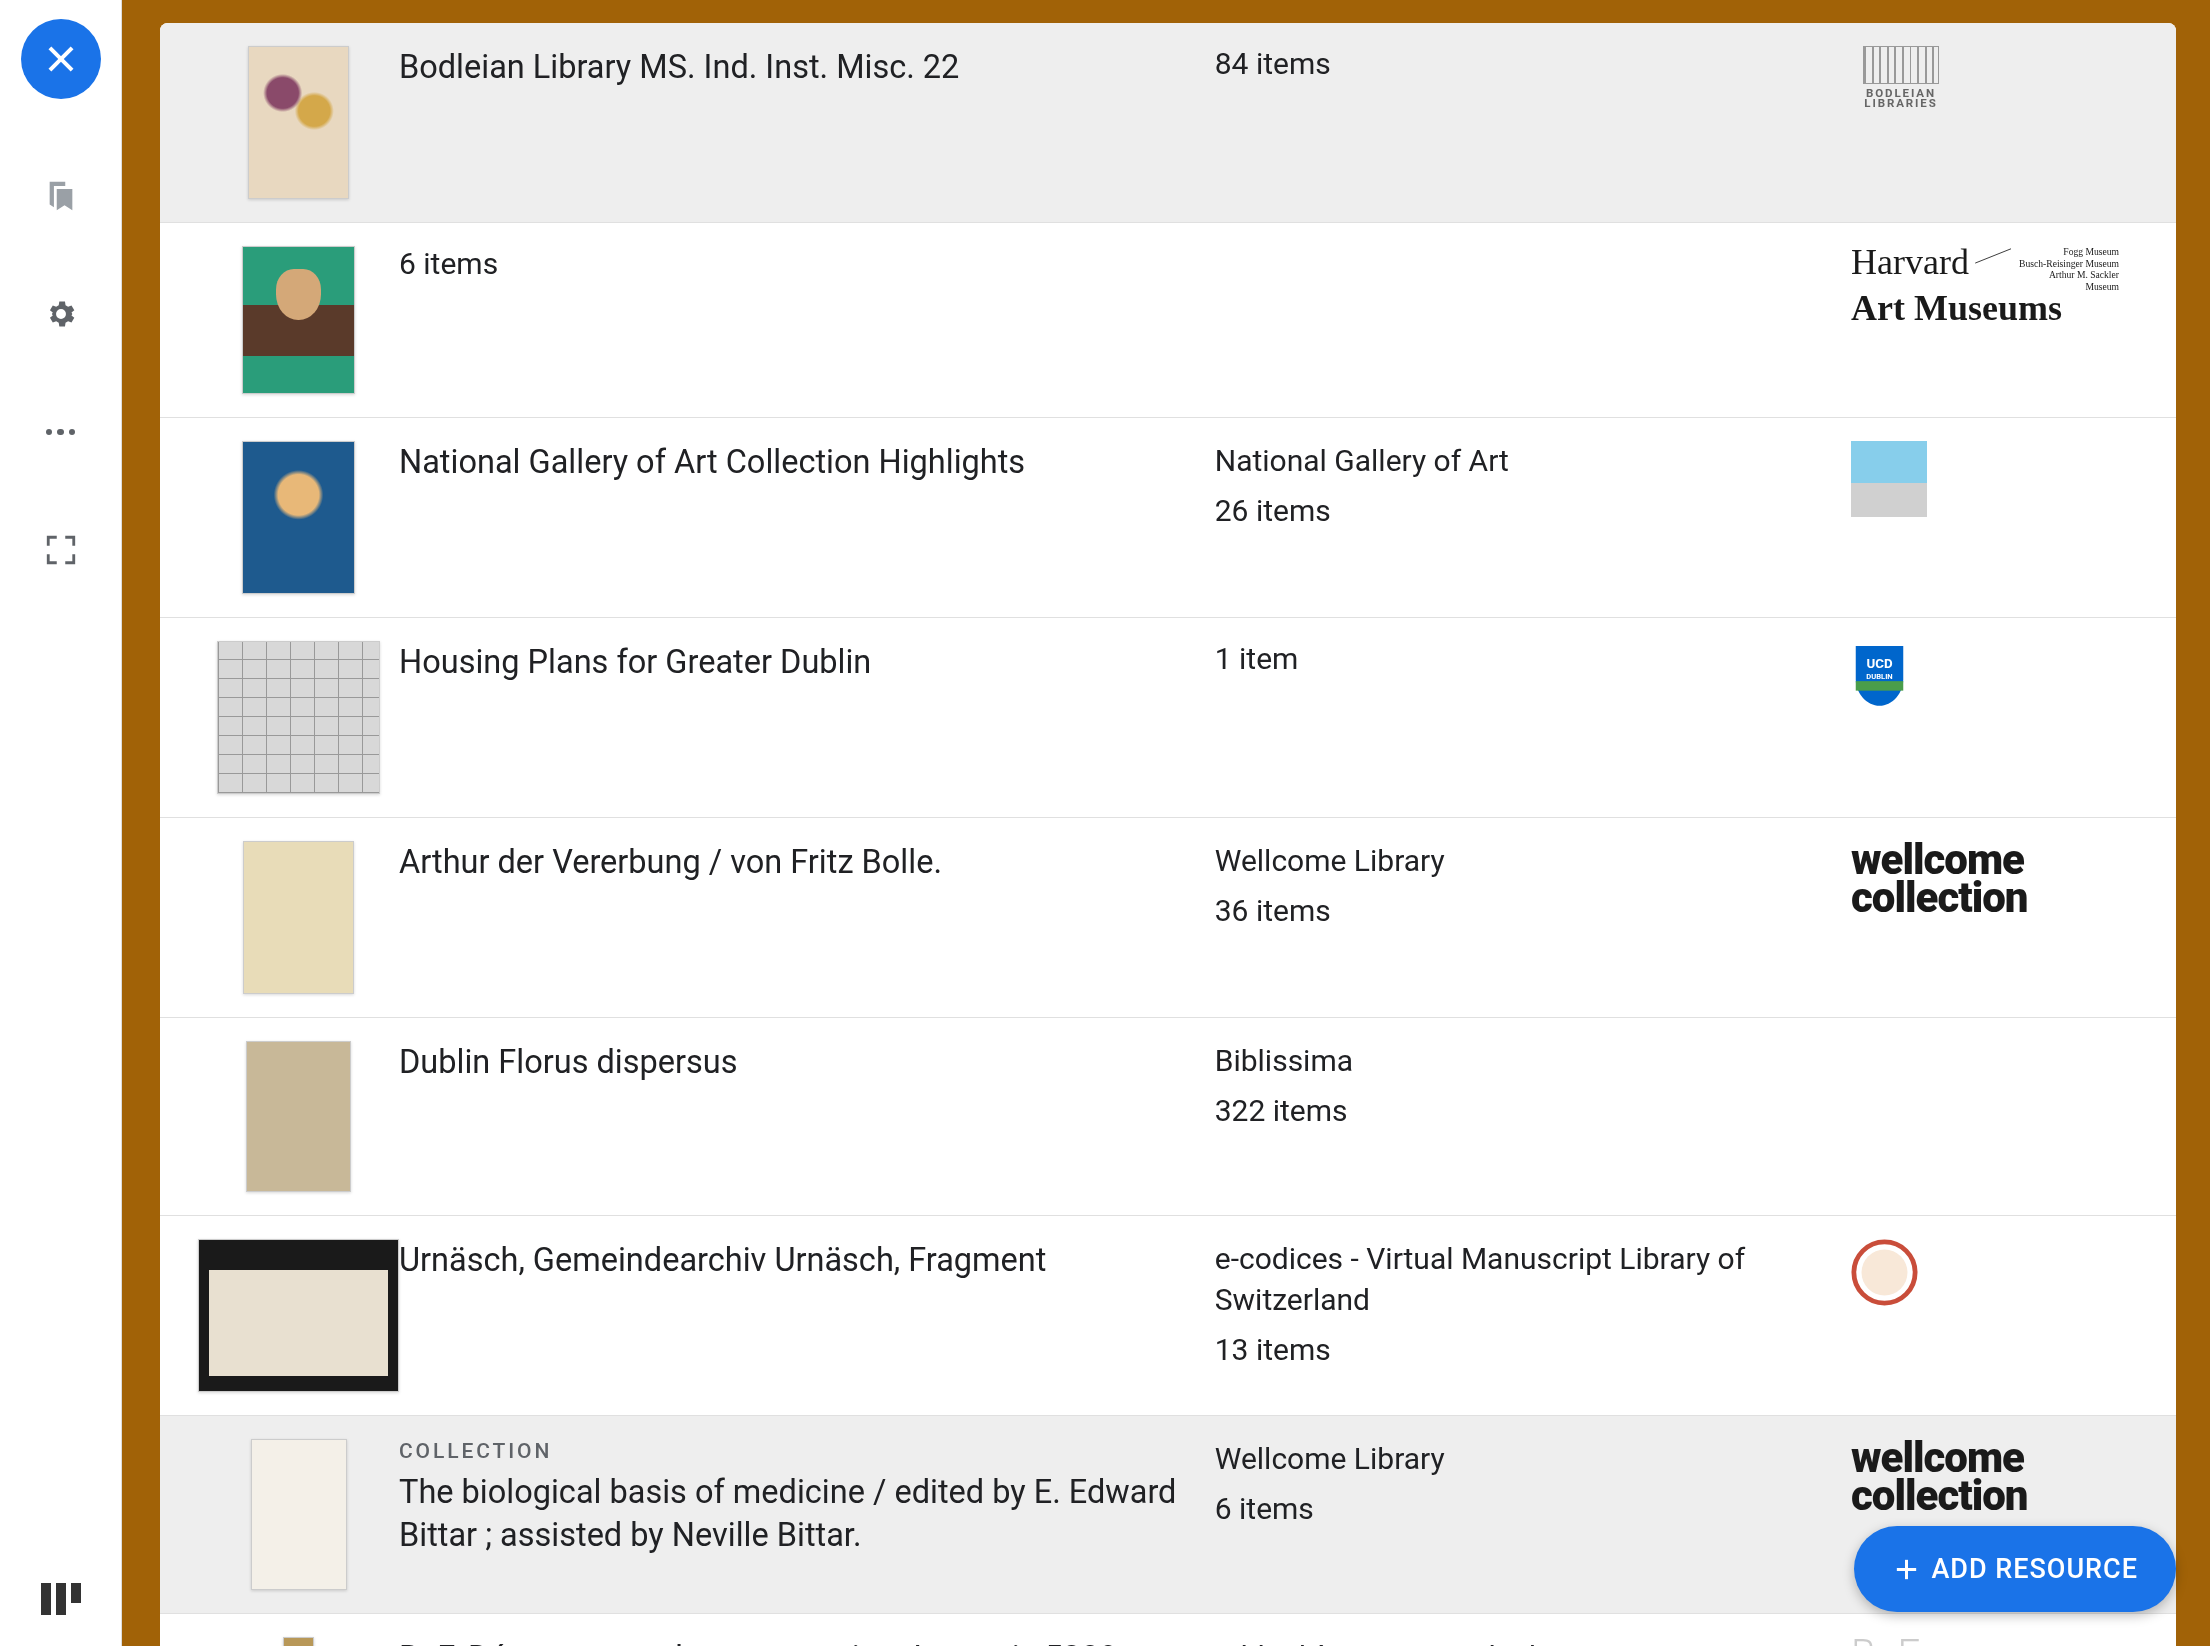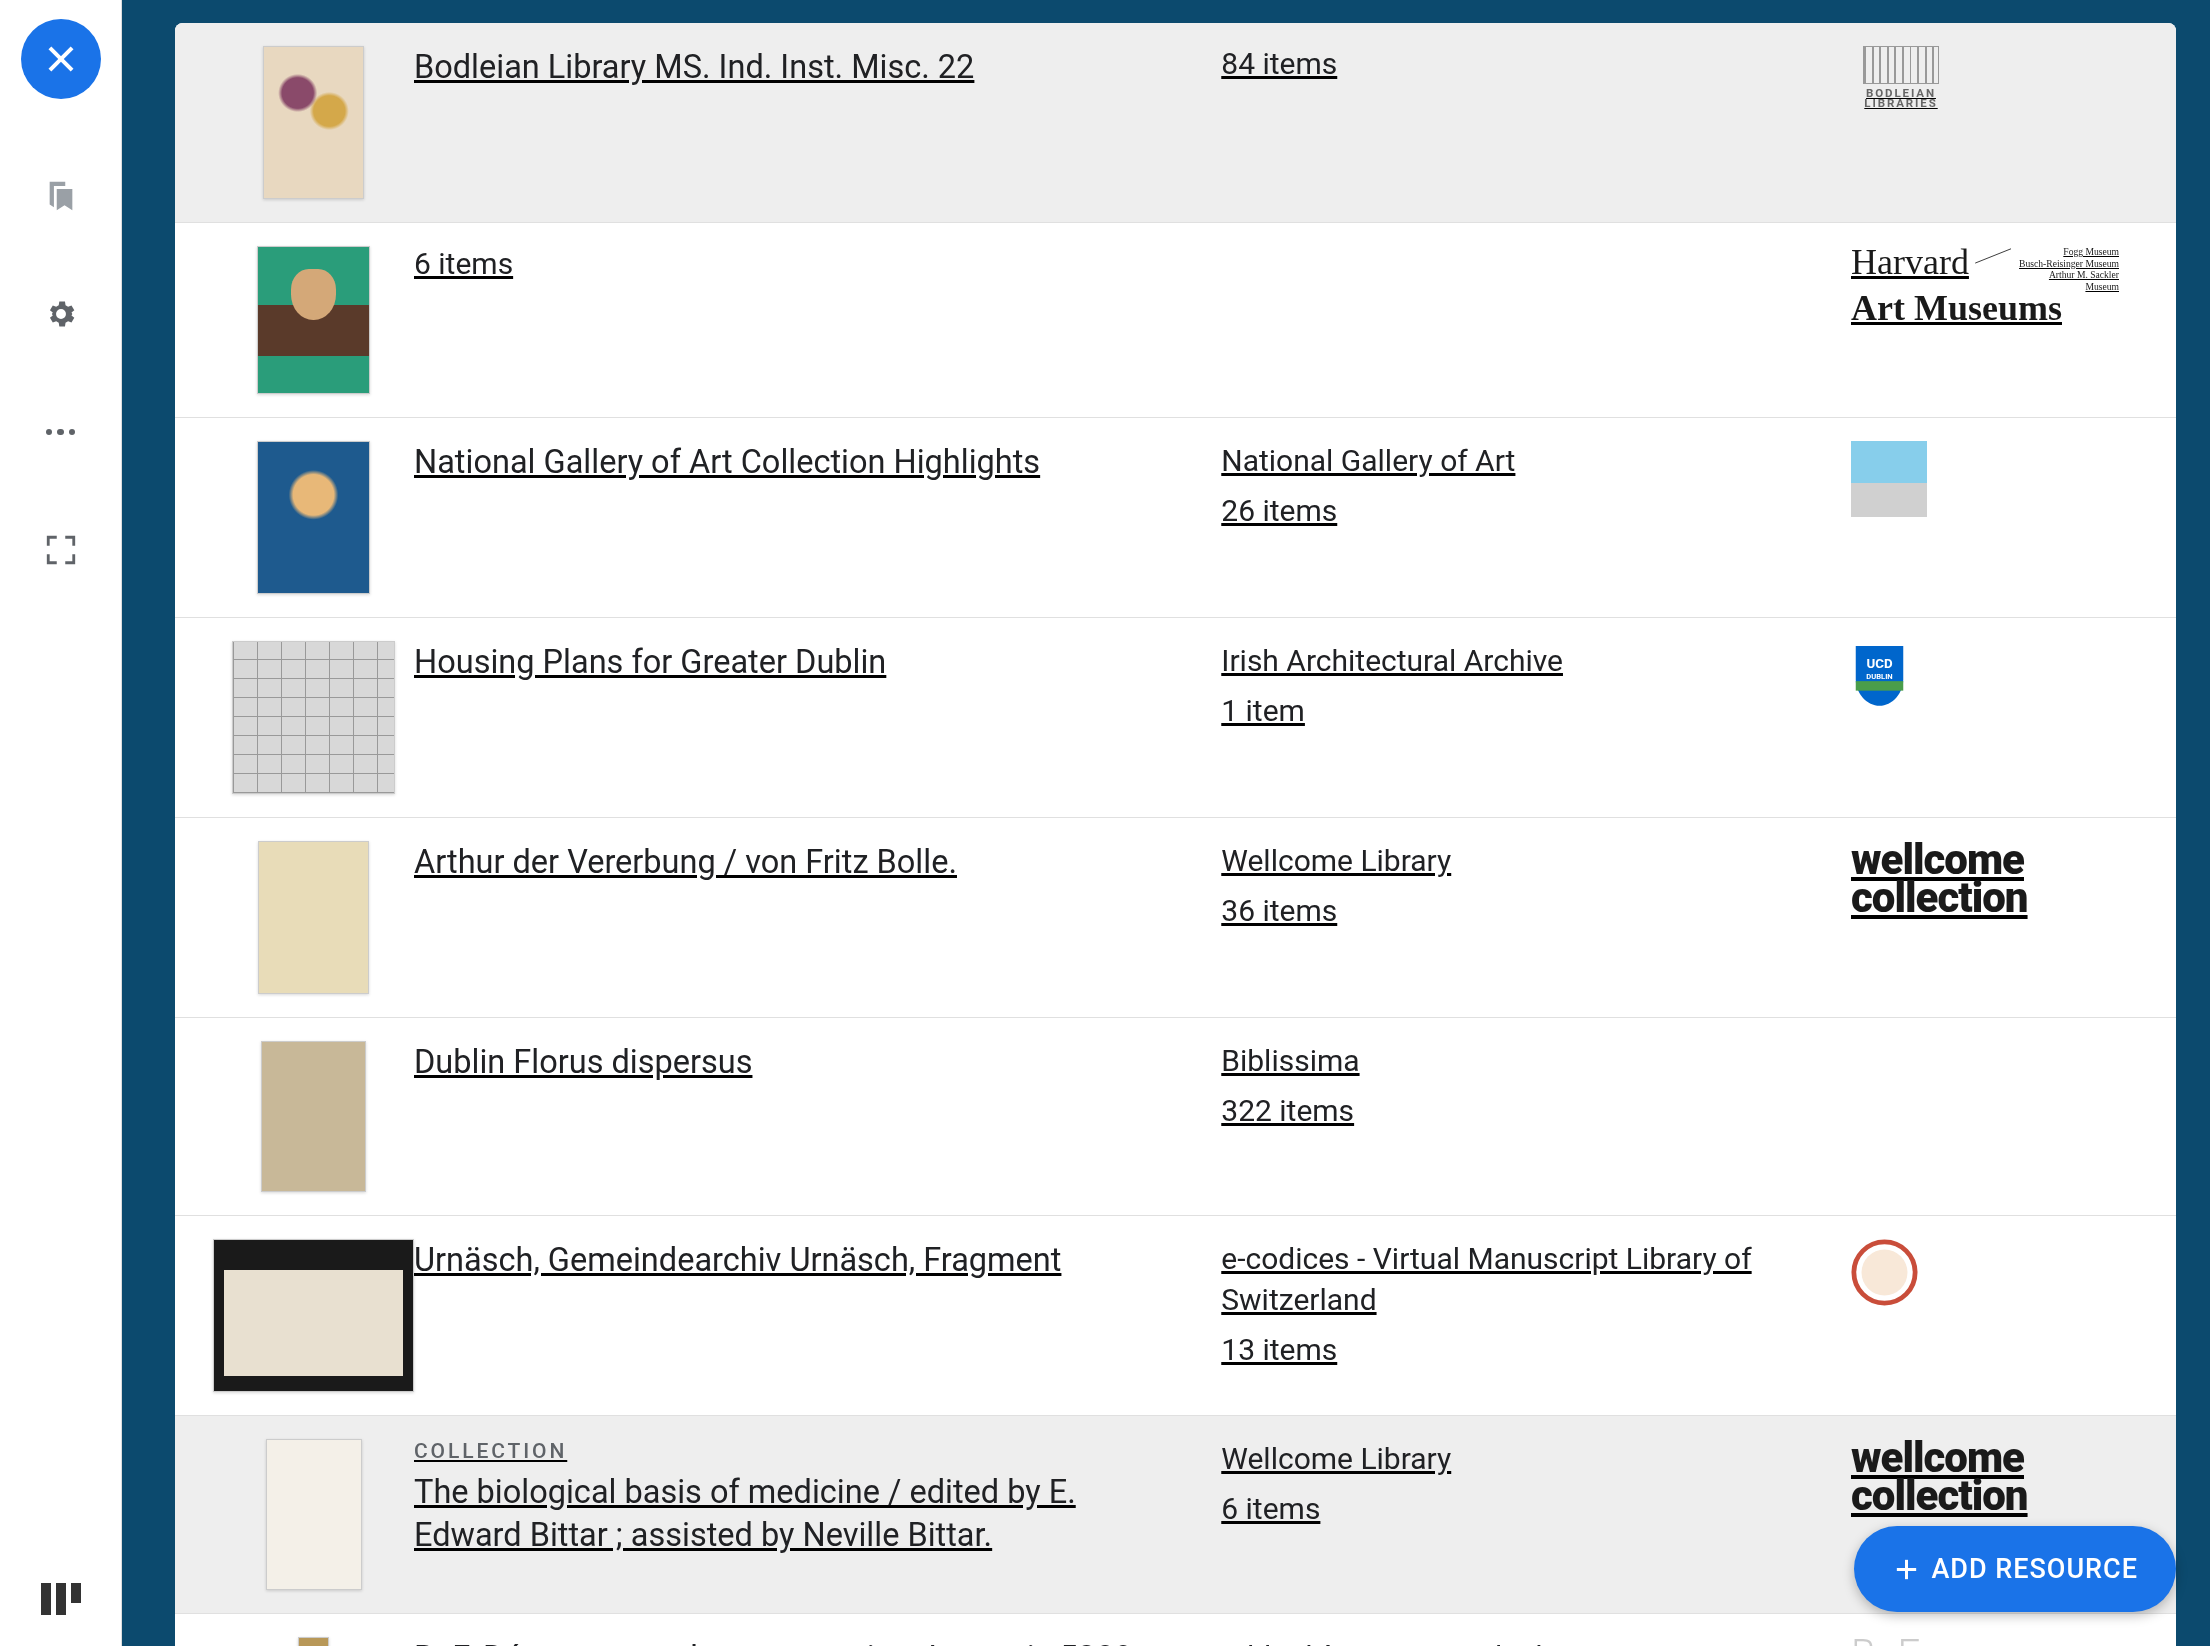--- a/index.html
+++ b/index.html
@@ -52,25 +52,24 @@
   position: absolute;
   bottom: 23px;
   width: 48px;
   height: 48px;
   display: flex;
   align-items: center;
   justify-content: center;
 }
 .main {
   flex: 1;
-  background: #0c4a6e;
-  padding: 23px 34px 0 53px;
+  background: #a16207;
+  padding: 23px 34px 0 38px;
   position: relative;
   overflow: hidden;
-  text-decoration: underline;
 }
 .resource-list {
   background: #fff;
   border-radius: 7.6px;
   overflow: hidden;
 }
 .resource-row {
   display: flex;
   align-items: flex-start;
   padding: 23px 38px;
@@ -279,21 +278,20 @@
     <div class="thumb">
             <div class="thumb-img" style="width:163px;height:153px;background:#d8d8d8;">
               <div style="width:100%;height:100%;background:repeating-linear-gradient(0deg,#999 0 1px,transparent 1px 19px),repeating-linear-gradient(90deg,#999 0 1px,transparent 1px 24px);"></div>
             </div>
           </div>
     <div class="title-col">
 
       <div class="title">Housing Plans for Greater Dublin</div>
     </div>
     <div class="meta-col">
-      <div class="source">Irish Architectural Archive</div>
       <div class="count">1 item</div>
     </div>
     <div class="logo-col">
       <div class="logo-box"><svg width="57" height="67" viewBox="0 0 60 70" style="font-size:30px">
                 <path d="M5 5h50v35c0 15-12 28-25 28S5 55 5 40V5z" fill="#0066cc"></path>
                 <rect x="5" y="42" width="50" height="10" fill="#4a9d4a"></rect>
                 <text x="30" y="28" text-anchor="middle" fill="#fff" font-size="14" font-weight="bold">UCD</text>
                 <text x="30" y="40" text-anchor="middle" fill="#fff" font-size="8">DUBLIN</text>
               </svg></div>
     </div>

